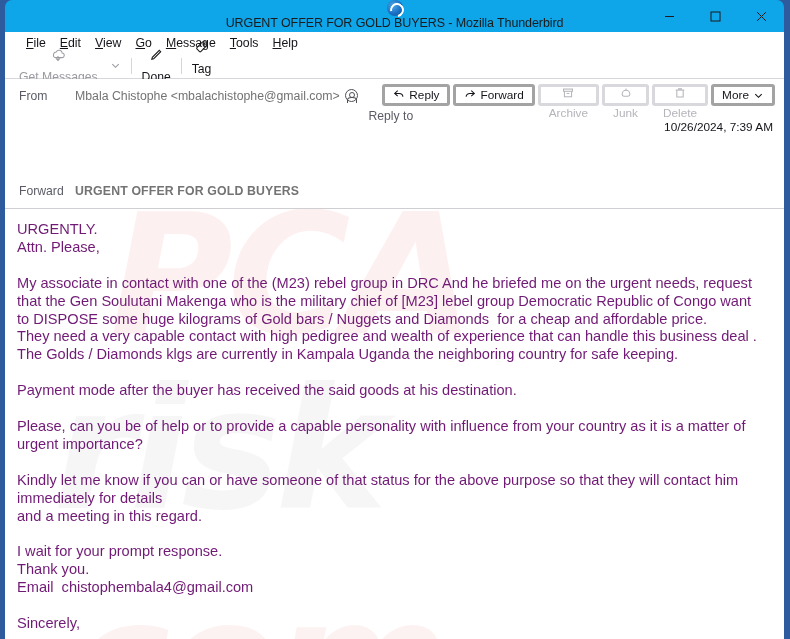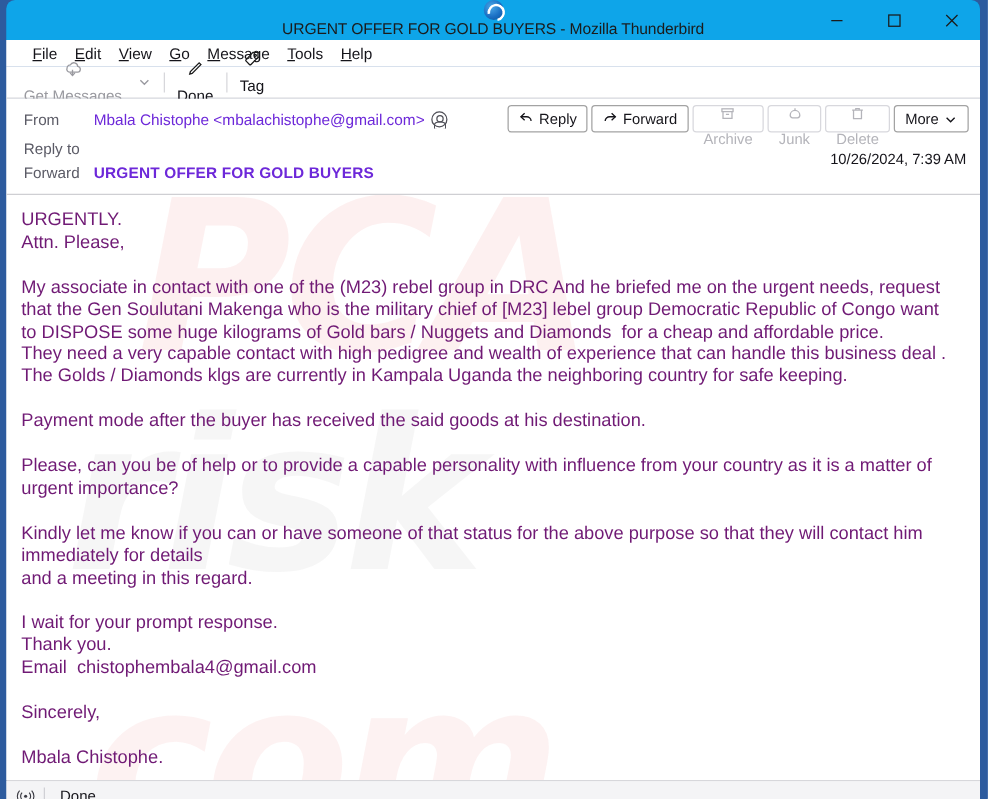--- a/index.html
+++ b/index.html
@@ -109,30 +109,30 @@
     border-bottom: 1px solid #cfcfd3;
     position: relative;
   }
   .hdr-row {
     display: flex;
     align-items: center;
     min-height: 19px;
     padding: 0 10px 0 14px;
   }
   .hdr-row.from   { margin-bottom: 4px; }
-  .hdr-row.replyto{ margin-bottom: 0; }
+  .hdr-row.replyto{ margin-bottom: 16px; flex-direction: column; }
   .hdr-label {
     width: 56px;
     flex: 0 0 56px;
     font-size: 12.2px;
     color: #5b5b66;
   }
   .hdr-value {
     font-size: 12.3px;
-    color: #6d28d9;
+    color: #737373;
     display: flex; align-items: center; gap: 5px;
     white-space: nowrap;
   }
   .hdr-value.subject { font-weight: bold; letter-spacing:0.15px; }
   .contact-icon {
     width: 13px; height: 13px;
     border-radius: 50%;
     border: 1.3px solid #4f4f57;
     position: relative;
     flex: 0 0 auto;
@@ -157,21 +157,21 @@
     right: 9px; top: 5px;
     display: flex;
     align-items: center;
   }
   .act-btn {
     display: flex; align-items: center; gap: 4px;
     height: 22px;
     padding: 0 8px;
     font-size: 11.8px;
     color: #15141a;
-    border: 1px solid #a3a3a3;
+    border: 3px solid #a3a3a3;
     background: #ffffff;
     border-radius: 3px;
     margin-left: -1px;
     white-space: nowrap;
   }
   .act-btn:first-child { margin-left: 0; border-radius: 3px; }
   .act-btn.disabled { color: #b4b4ba; border-color:#d8d8dd;flex-direction:column; }
   .act-btn.disabled svg { stroke: #b4b4ba; fill:none; }
   .act-btn.sep-left { margin-left: 3px; }
   .timestamp {

